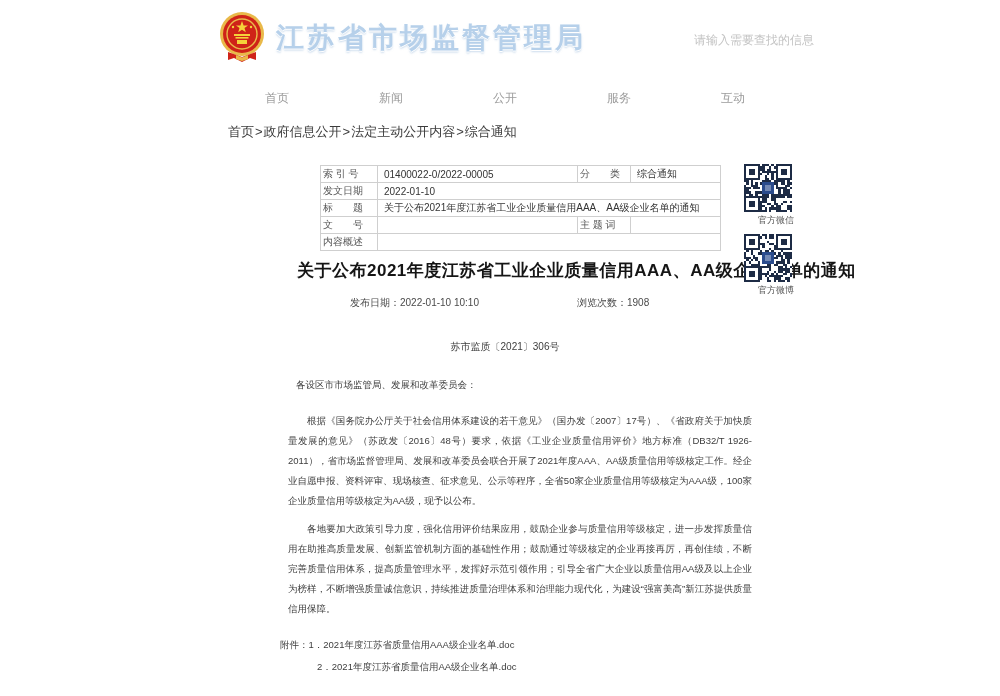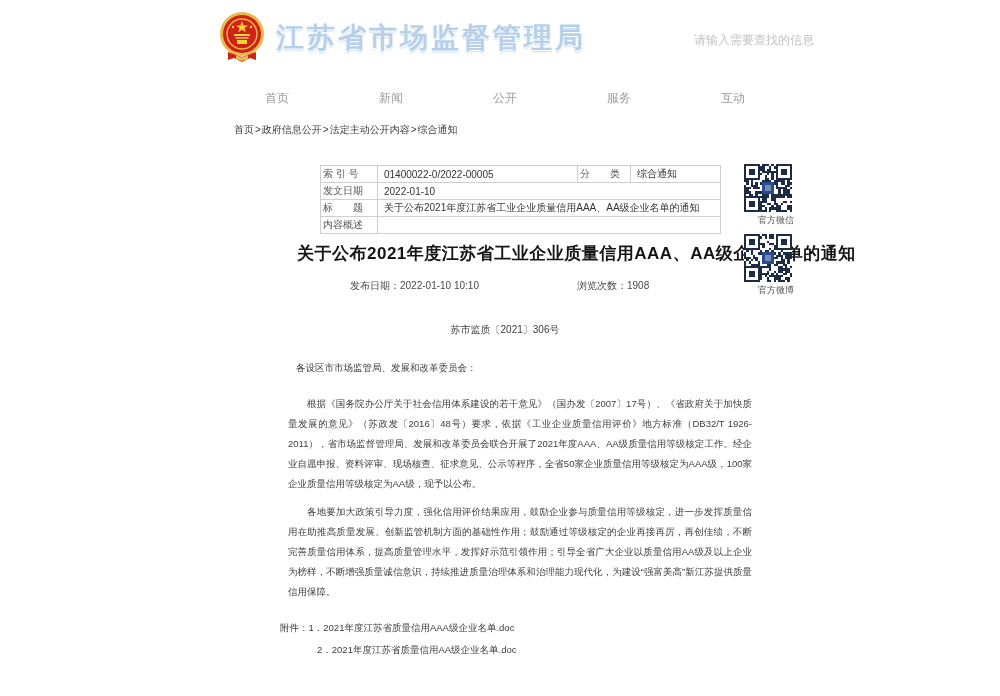--- a/index.html
+++ b/index.html
@@ -23,21 +23,21 @@
     font-size:12px;color:#333;font-family:inherit;
   }
   .search-input::placeholder{color:#c3c3c3;}
   
   .main-nav{
     position:absolute;left:225px;top:90px;width:560px;box-sizing:border-box;
     display:flex;justify-content:space-between;padding:0 40px;
   }
   .nav-item{font-size:12px;color:#9b9b9b;text-decoration:none;cursor:pointer;}
   
-  .breadcrumb{position:absolute;left:234px;top:123px;font-size:10px;color:#3c3c3c;}
+  .breadcrumb{position:absolute;left:228px;top:123px;font-size:13px;color:#3c3c3c;}
   .breadcrumb a{color:#3c3c3c;text-decoration:none;cursor:pointer;}
   .crumb-sep{margin:0 1px;color:#3c3c3c;}
   
   .content{position:absolute;left:225px;top:162px;width:560px;}
   
   .meta-table{
     border-collapse:collapse;table-layout:fixed;width:400px;margin-left:95px;margin-top:3px;
     font-size:10px;color:#333;
   }
   .meta-table td{border:1px solid #cfcfcf;padding:1px 6px;height:14px;overflow:hidden;white-space:nowrap;}
@@ -651,20 +651,26 @@
       </tr>
       <tr>
         <td class="lbl">发文日期</td>
         <td colspan="3">2022-01-10</td>
       </tr>
       <tr>
         <td class="lbl">标　　题</td>
         <td colspan="3">关于公布2021年度江苏省工业企业质量信用AAA、AA级企业名单的通知</td>
       </tr>
       <tr>
+        <td class="lbl">文　　号</td>
+        <td></td>
+        <td class="lbl">主 题 词</td>
+        <td></td>
+      </tr>
+      <tr>
         <td class="lbl">内容概述</td>
         <td colspan="3"></td>
       </tr>
     </tbody>
       </table>
 
     <h1 class="doc-title">关于公布2021年度江苏省工业企业质量信用AAA、AA级企业名单的通知</h1>
 
     <div class="pub-line">
       <span><span>发布日期：</span><span>2022-01-10 10:10</span></span>

